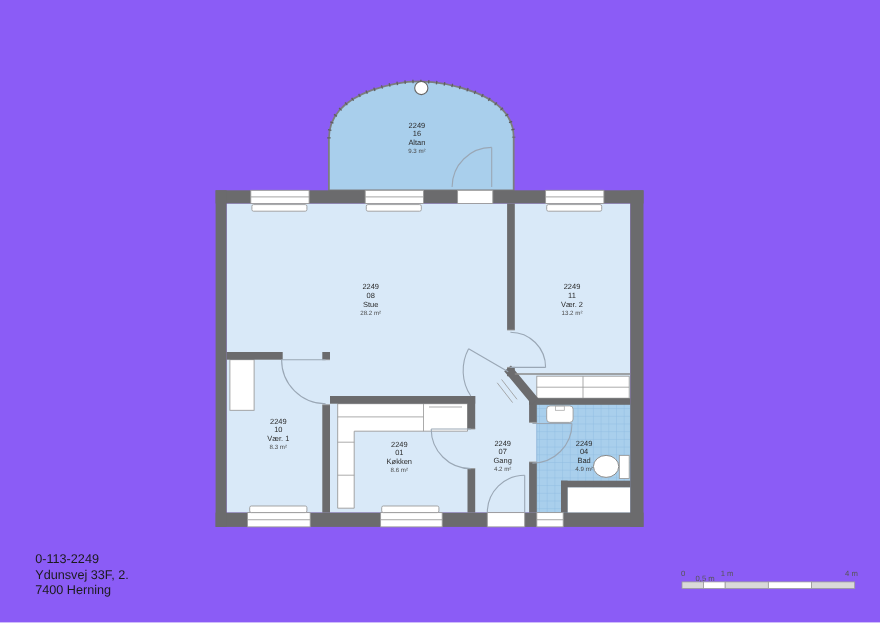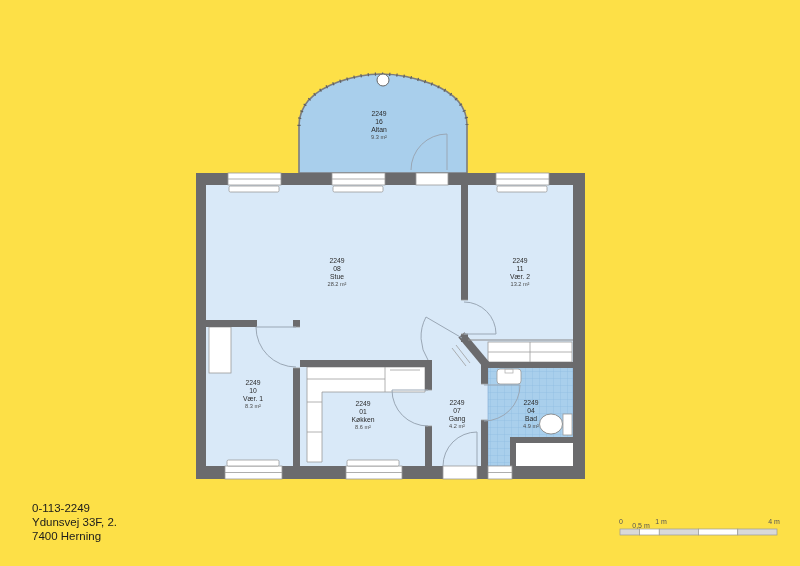--- a/index.html
+++ b/index.html
@@ -1,17 +1,17 @@
 <!DOCTYPE html>
 <html><head>
 <meta charset="utf-8">
 <style>
   html,body{margin:0;padding:0;background:#fff;}
   body{font-family:"Liberation Sans", sans-serif;}
-  #stage{position:relative;width:800px;height:566px;background:#fde047;overflow:hidden;}
+  #stage{position:relative;width:800px;height:566px;background:#8b5cf6;overflow:hidden;}
   #plan-svg{position:absolute;left:0;top:0;}
   .room-line{font-size:6.8px;fill:#2b2b2b;text-anchor:middle;}
   .room-area{font-size:5.6px;fill:#4a4a4a;text-anchor:middle;}
   .addr{font-size:11.5px;fill:#1b1b1b;}
   .scale-label{font-size:7px;fill:#555;text-anchor:middle;}
   .wall{fill:#6b6b6d;}
   .doorline{stroke:#9aa7b5;stroke-width:1;fill:none;}
   .thin{stroke:#999;stroke-width:0.75;fill:none;}
   .furn{fill:#ffffff;stroke:#999;stroke-width:0.8;}
 </style>

